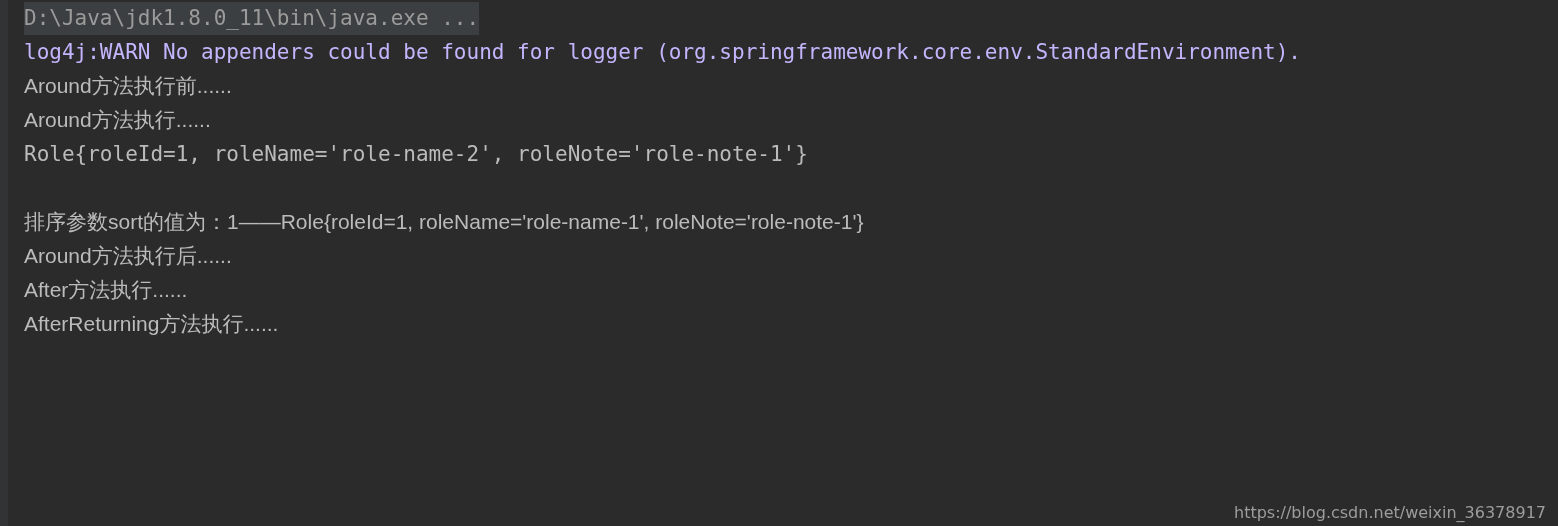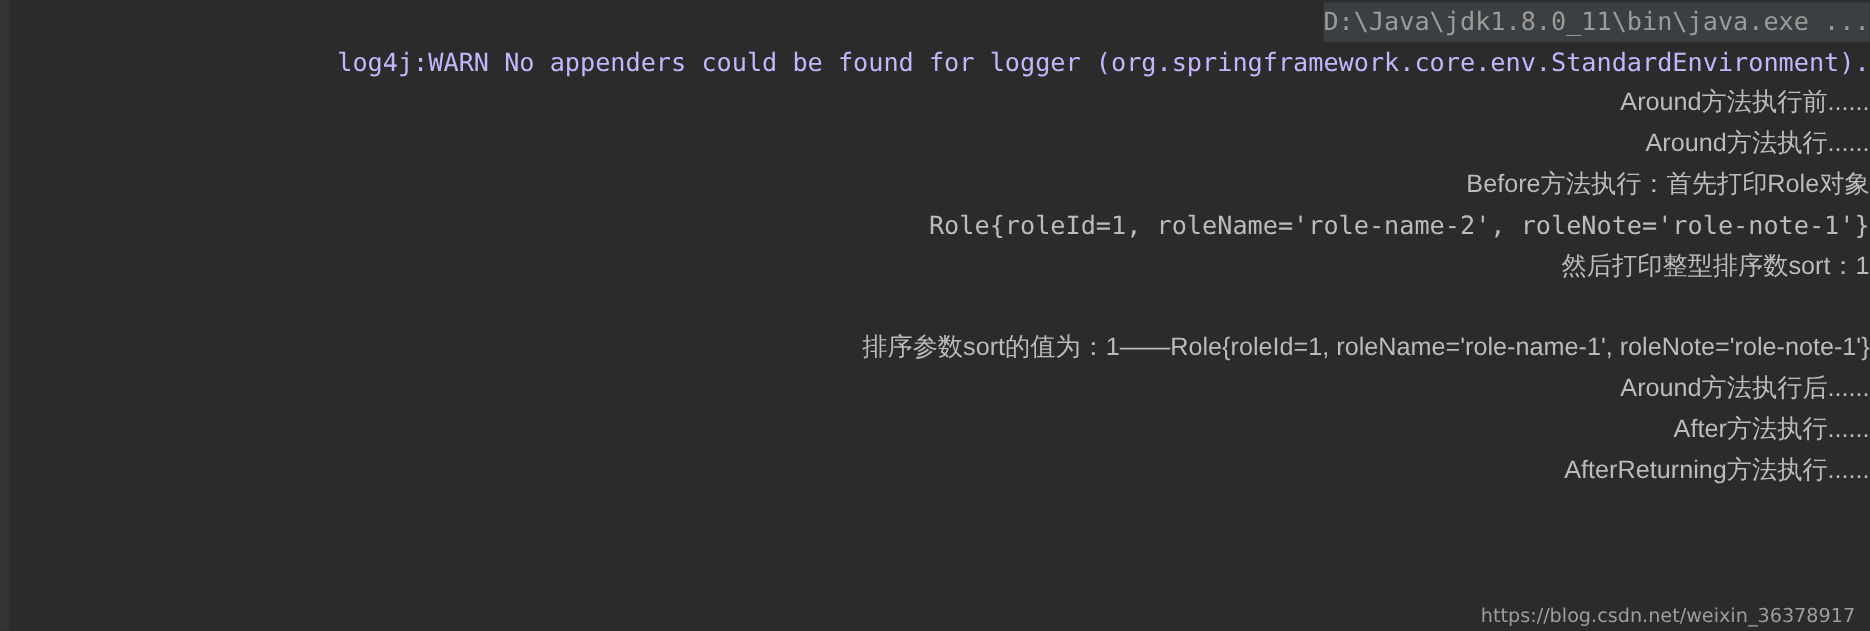--- a/index.html
+++ b/index.html
@@ -31,21 +31,20 @@
     height: 526px;
     background: #313335;
   }
 
   #lines {
     position: absolute;
     left: 0;
     top: 0;
     width: 1558px;
     padding-top: 1px;
-    text-align: right;
   }
 
   .line {
     height: 34px;
     line-height: 34px;
     padding-left: 24px;
     font-size: 21px;
     white-space: pre;
     letter-spacing: 0px;
     color: #bcbcbc;
@@ -92,23 +91,21 @@
 
 <div id="console">
 
   <div id="gutter"></div>
 
   <div id="lines">
       <div class="line cmd"><span class="seg">D:\Java\jdk1.8.0_11\bin\java.exe ...</span></div>
       <div class="line warn">log4j:WARN No appenders could be found for logger (org.springframework.core.env.StandardEnvironment).</div>
       <div class="line out cjk">Around方法执行前......</div>
       <div class="line out cjk">Around方法执行......</div>
-      <div class="line out cjk">Before方法执行：首先打印Role对象</div>
       <div class="line out">Role{roleId=1, roleName='role-name-2', roleNote='role-note-1'}</div>
-      <div class="line out cjk">然后打印整型排序数sort：1</div>
       <div class="line blank">&nbsp;</div>
       <div class="line out cjk">排序参数sort的值为：1——Role{roleId=1, roleName='role-name-1', roleNote='role-note-1'}</div>
       <div class="line out cjk">Around方法执行后......</div>
       <div class="line out cjk">After方法执行......</div>
       <div class="line out cjk">AfterReturning方法执行......</div>
       <div class="line blank">&nbsp;</div>
     </div>
 
   <div id="watermark">https://blog.csdn.net/weixin_36378917</div>
 

